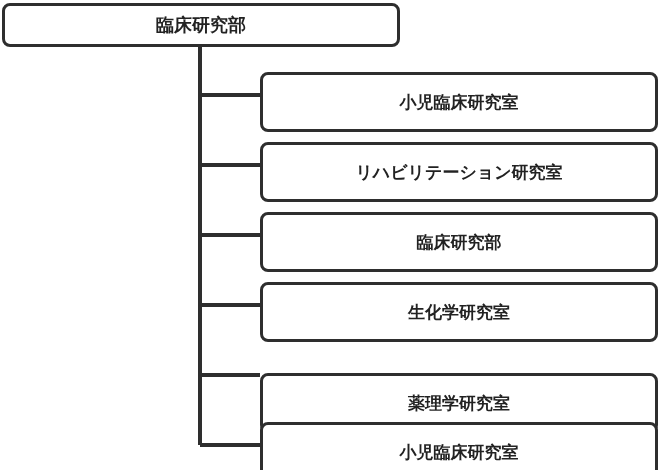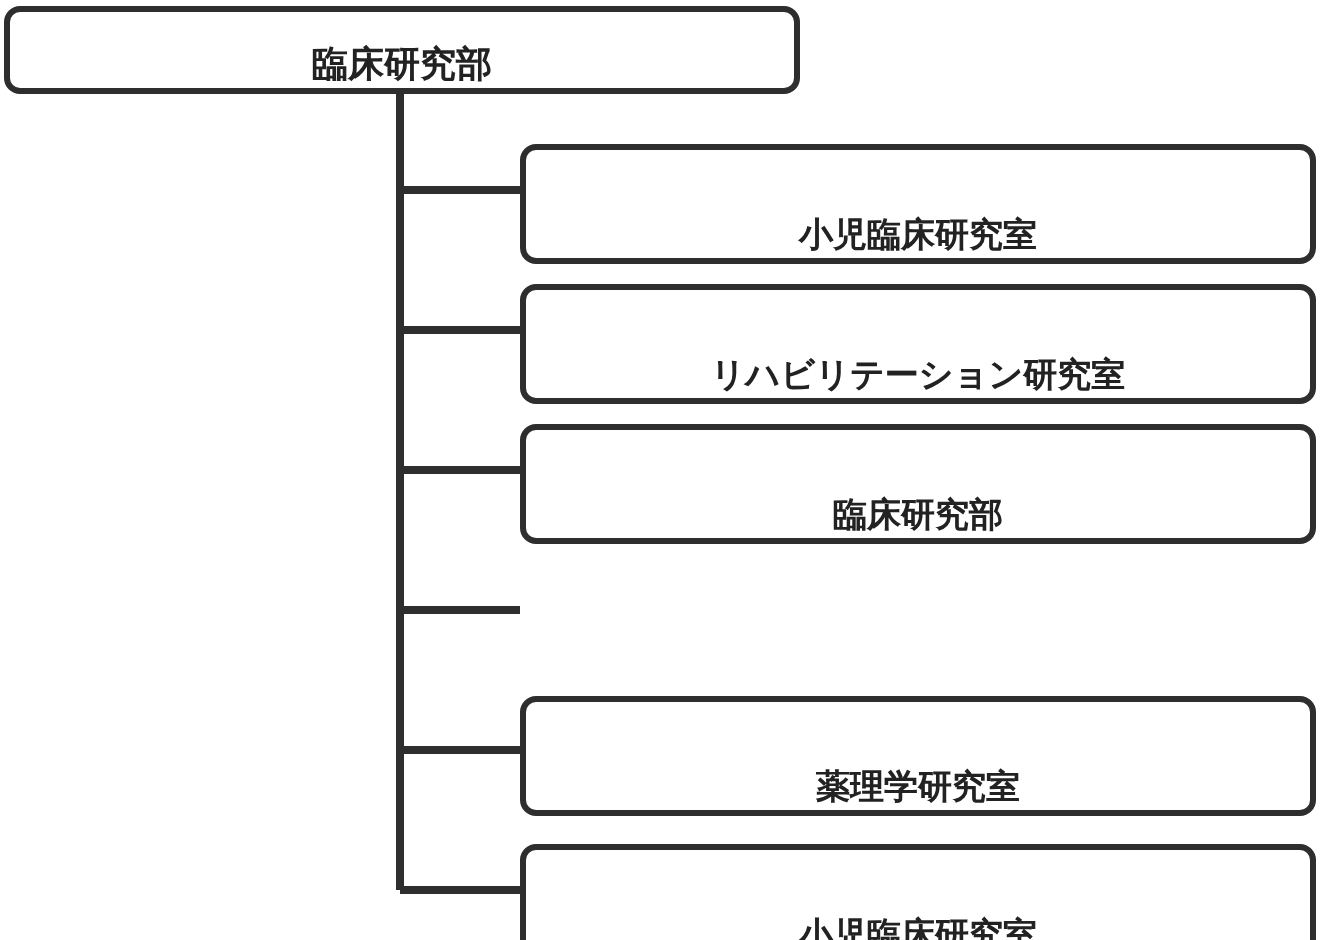--- a/index.html
+++ b/index.html
@@ -15,21 +15,21 @@
     background: #ffffff;
     overflow: hidden;
   }
   .node {
     position: absolute;
     box-sizing: border-box;
     border: 3px solid #2e2e2e;
     border-radius: 8px;
     background: #ffffff;
     display: flex;
-    align-items: flex-end;
+    align-items: center;
     justify-content: center;
     font-weight: bold;
     color: #222222;
     text-align: center;
   }
   .root-node {
     left: 2px;
     top: 3px;
     width: 398px;
     height: 44px;
@@ -80,22 +80,25 @@
   </div>
 
   <div class="node child-node" style="top: 142px;">
     <span>リハビリテーション研究室</span>
   </div>
 
   <div class="node child-node" style="top: 212px;">
     <span>臨床研究部</span>
   </div>
 
+  <div class="node child-node" style="top: 282px;">
+    <span>生化学研究室</span>
+  </div>
 
-  <div class="node child-node" style="top: 348px;">
+  <div class="node child-node" style="top: 373px;">
     <span>薬理学研究室</span>
   </div>
 
   <div class="node child-node" style="top: 422px;">
     <span>小児臨床研究室</span>
   </div>
 
 </div>
 
 </body></html>

